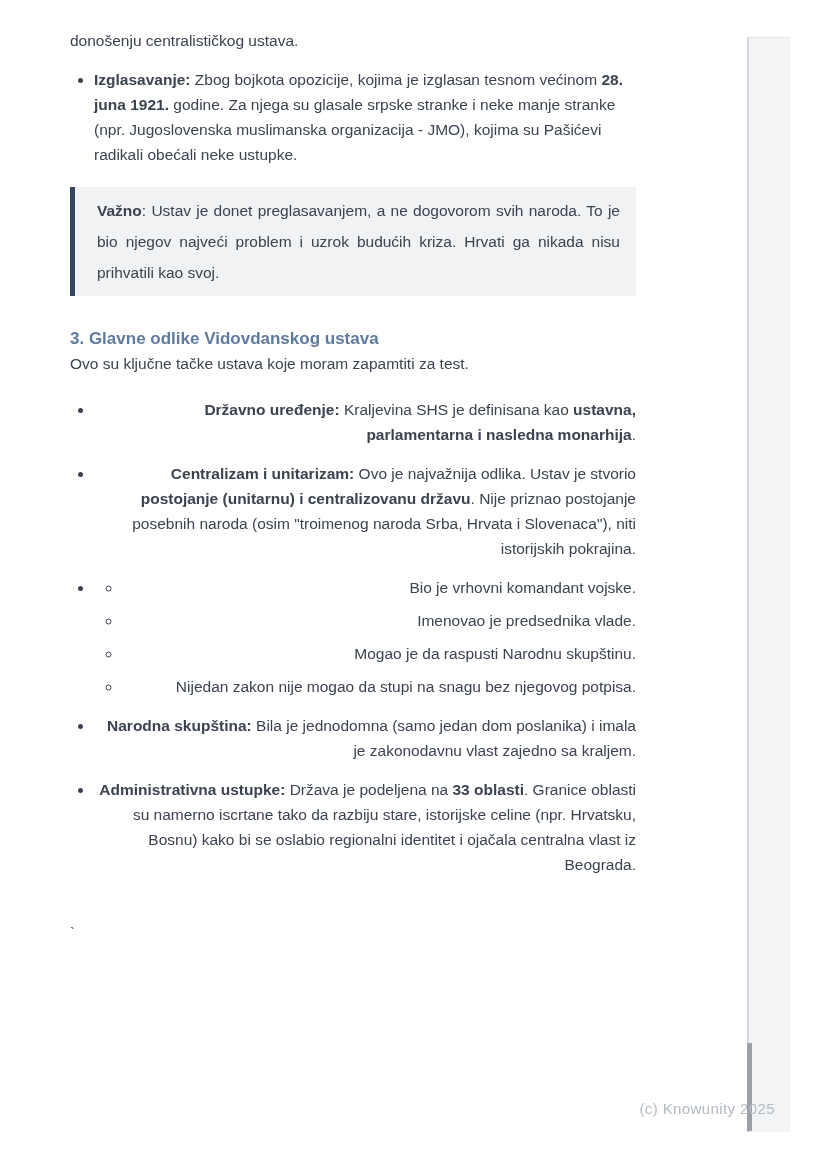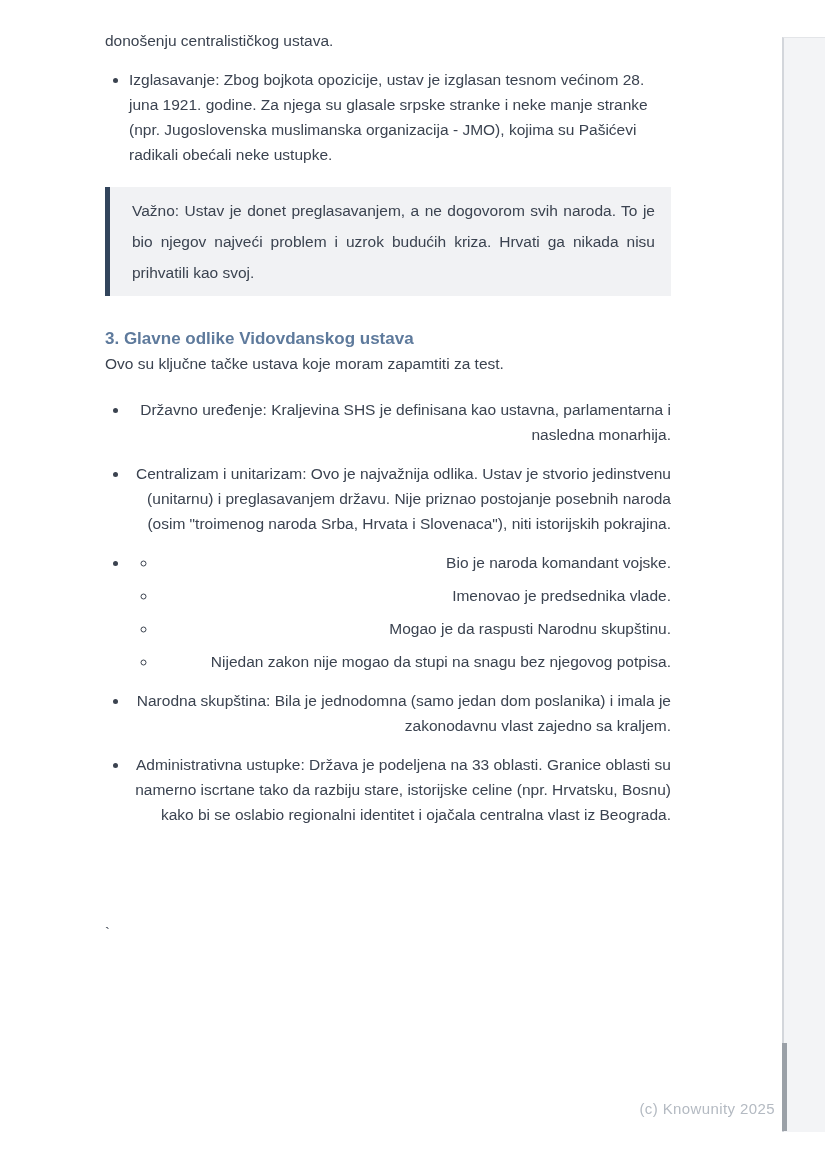--- a/index.html
+++ b/index.html
@@ -3,35 +3,35 @@
 <meta charset="utf-8">
 <style>
   html, body { margin: 0; padding: 0; }
   body {
     width: 828px; height: 1171px;
     background: #ffffff;
     font-family: "Liberation Sans", sans-serif;
     position: relative;
     overflow: hidden;
   }
-  .page { position: absolute; inset: 0; background: #fff; margin-left: 35px; }
+  .page { position: absolute; inset: 0; background: #fff; }
   .content {
     position: absolute; left: 70px; top: 28px; width: 566px;
     font-size: 15.5px; line-height: 25px;
     color: var(--body_text, #3b4350);
   }
   .content p { margin: 0; }
   .tail { margin: 10px 0 0 24px; }
   ul { margin: 0; padding: 0 0 0 24px; }
   ul.l1 { margin-top: 14px; list-style: disc; }
   ul.l1 > li { padding-left: 0; }
   ul.l2 { margin-top: 21px; list-style: disc; text-align: right; }
   ul.l2 > li { margin-bottom: 14px; }
   li::marker { color: var(--body_text, #3b4350); }
-  strong { font-weight: 400; }
+  strong { font-weight: 700; }
   .callout {
     margin-top: 20px;
     background: var(--callout_bg, #f1f2f4);
     border-left: 5px solid var(--callout_border, #32455c);
     border-radius: 0;
     padding: 8px 16px 8px 22px;
     line-height: 31px;
     text-align: justify;
   }
   h2 {
@@ -75,41 +75,41 @@
 </head>
 <body>
 
 <div class="page">
 
   <div class="content">
 
     <p class="tail">donošenju centralističkog ustava.</p>
 
     <ul class="l1">
-      <li><strong>Izglasavanje:</strong><span> Zbog bojkota opozicije, ustav je izglasan tesnom većinom </span><strong>28. juna 1921.</strong><span> godine. Za njega su glasale srpske stranke i neke manje stranke (npr. Jugoslovenska muslimanska organizacija - JMO), kojima su Pašićevi radikali obećali neke ustupke.</span></li>
+      <li><strong>Izglasavanje:</strong><span> Zbog bojkota opozicije, kojima je izglasan tesnom većinom </span><strong>28. juna 1921.</strong><span> godine. Za njega su glasale srpske stranke i neke manje stranke (npr. Jugoslovenska muslimanska organizacija - JMO), kojima su Pašićevi radikali obećali neke ustupke.</span></li>
     </ul>
 
     <div class="callout">
       <p><strong>Važno</strong><span>: Ustav je donet preglasavanjem, a ne dogovorom svih naroda. To je bio njegov najveći problem i uzrok budućih kriza. Hrvati ga nikada nisu prihvatili kao svoj.</span></p>
     </div>
 
     <h2>3. Glavne odlike Vidovdanskog ustava</h2>
 
     <p class="lead">Ovo su ključne tačke ustava koje moram zapamtiti za test.</p>
 
     <ul class="l2">
       <li>
         <span><strong>Državno uređenje:</strong><span> Kraljevina SHS je definisana kao </span><strong>ustavna, parlamentarna i nasledna monarhija</strong><span>.</span></span>
       </li>
       <li>
-        <span><strong>Centralizam i unitarizam:</strong><span> Ovo je najvažnija odlika. Ustav je stvorio </span><strong>jedinstvenu (unitarnu) i preglasavanjem državu</strong><span>. Nije priznao postojanje posebnih naroda (osim "troimenog naroda Srba, Hrvata i Slovenaca"), niti istorijskih pokrajina.</span></span>
+        <span><strong>Centralizam i unitarizam:</strong><span> Ovo je najvažnija odlika. Ustav je stvorio </span><strong>postojanje (unitarnu) i centralizovanu državu</strong><span>. Nije priznao postojanje posebnih naroda (osim "troimenog naroda Srba, Hrvata i Slovenaca"), niti istorijskih pokrajina.</span></span>
       </li>
       <li>
         <ul class="sub">
-          <li>Bio je naroda komandant vojske.</li>
+          <li>Bio je vrhovni komandant vojske.</li>
           <li>Imenovao je predsednika vlade.</li>
           <li>Mogao je da raspusti Narodnu skupštinu.</li>
           <li>Nijedan zakon nije mogao da stupi na snagu bez njegovog potpisa.</li>
         </ul>
       </li>
       <li>
         <span><strong>Narodna skupština:</strong><span> Bila je jednodomna (samo jedan dom poslanika) i imala je zakonodavnu vlast zajedno sa kraljem.</span></span>
       </li>
       <li>
         <span><strong>Administrativna ustupke:</strong><span> Država je podeljena na </span><strong>33 oblasti</strong><span>. Granice oblasti su namerno iscrtane tako da razbiju stare, istorijske celine (npr. Hrvatsku, Bosnu) kako bi se oslabio regionalni identitet i ojačala centralna vlast iz Beograda.</span></span>

